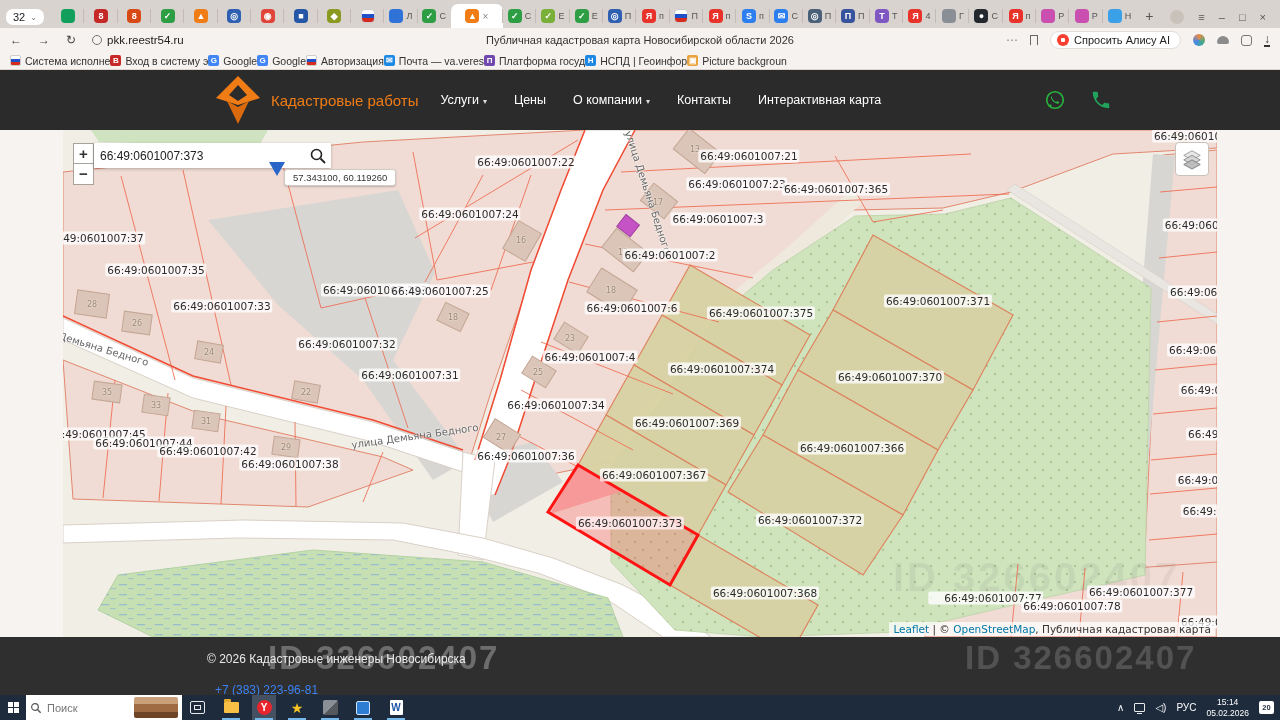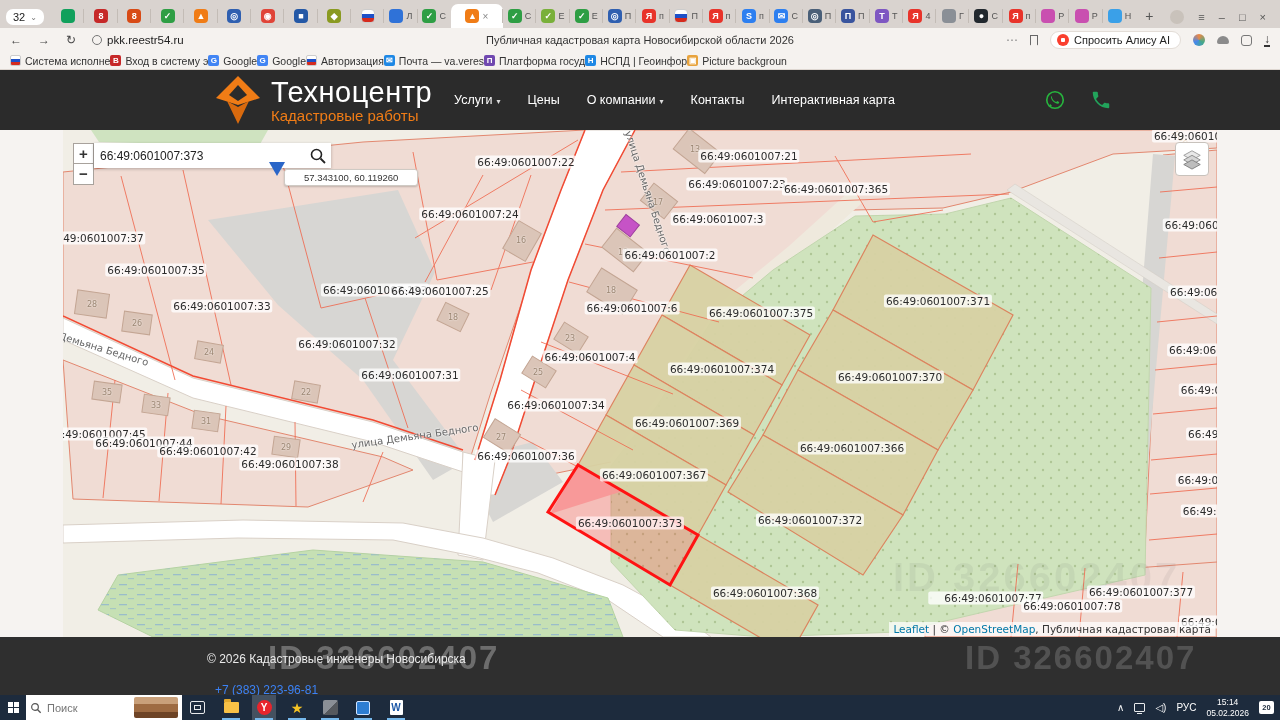--- a/index.html
+++ b/index.html
@@ -55,21 +55,21 @@
 .street{position:absolute;transform-origin:center;font:10px "DejaVu Sans",sans-serif;color:#666;white-space:nowrap;text-shadow:0 0 2px #fff,0 0 2px #fff;z-index:2}
 .street.orange{color:#b9742c}
 .bnum{position:absolute;transform:translate(-50%,-50%);font:8px "DejaVu Sans",sans-serif;color:#9c8672;text-shadow:0 0 2px #fff;z-index:2}
 .zoombtns{position:absolute;left:10px;top:13px;z-index:5}
 .zbtn{width:21px;height:21px;background:#fff;border:1px solid #a8a29c;color:#333;font-size:15px;text-align:center;line-height:19px;font-weight:bold}
 .zbtn+.zbtn{border-top:none}
 .searchbox{position:absolute;left:31px;top:13px;width:237px;height:25px;background:#fff;z-index:5;display:flex;align-items:center;box-shadow:0 1px 3px rgba(0,0,0,.25)}
 .searchbox input{flex:1;border:none;outline:none;font:12px "Liberation Sans",sans-serif;color:#222;padding:0 6px;min-width:0}
 .layersctl{position:absolute;left:1112px;top:12px;width:34px;height:34px;background:#fff;border:1px solid #c8c2bc;border-radius:4px;z-index:5;display:flex;align-items:center;justify-content:center}
 .marker{position:absolute;left:206px;top:32px;width:0;height:0;border-left:8px solid transparent;border-right:8px solid transparent;border-top:14px solid #2a66c8;z-index:6}
-.coordtip{position:absolute;left:221px;top:39px;background:#fff;border:1px solid #cfcac4;border-radius:3px;font:9.5px "Liberation Sans",sans-serif;color:#333;padding:2px 19px;z-index:6;white-space:nowrap;box-shadow:0 1px 2px rgba(0,0,0,.2)}
+.coordtip{position:absolute;left:221px;top:39px;background:#fff;border:1px solid #cfcac4;border-radius:3px;font:9.5px "Liberation Sans",sans-serif;color:#333;padding:2px 8px;z-index:6;white-space:nowrap;box-shadow:0 1px 2px rgba(0,0,0,.2)}
 .attrib{position:absolute;right:2px;bottom:1px;background:rgba(255,255,255,.72);font:10.5px "DejaVu Sans",sans-serif;color:#333;padding:1px 4px;z-index:6;white-space:nowrap}
 .attrib .lnk{color:#0078a8}
 .mapwm{position:absolute;left:830px;top:425px;font:bold 40px "Liberation Sans",sans-serif;color:#555;opacity:.08;letter-spacing:3px;z-index:1;white-space:nowrap}
 
 .sitefoot{position:absolute;left:0;top:637px;width:1280px;height:58px;background:#2f2f2f;overflow:hidden}
 .copy{position:absolute;left:207px;top:15px;font-size:12px;color:#eaeaea}
 .fphone{position:absolute;left:215px;top:46px;font-size:12px;color:#3b82f6}
 .wm{position:absolute;top:2px;font:bold 33px "Liberation Sans",sans-serif;color:#7d7d7d;opacity:.8;letter-spacing:2px}
 .wm.w1{left:268px}
 .wm.w2{left:965px;opacity:.45}
@@ -303,21 +303,20 @@
   </div>
 
 <div class="sitehead">
   <div class="logo">
     <svg class="logomark" viewBox="0 0 46 50">
       <polygon points="23,1 45,23 23,30 1,23" fill="#f07c16"></polygon>
       <polygon points="23,32 34,26 23,49 12,26" fill="#d96a0e"></polygon>
       <polygon points="23,10 32,20 23,26 14,20" fill="#2b2b2b"></polygon>
     </svg>
     <div class="logotext">
-      <div class="t1">Техноцентр</div>
       <div class="t2">Кадастровые работы</div>
     </div>
   </div>
   <div class="nav">
       <div class="navitem"><span>Услуги</span><span class="caret">▾</span></div>
       <div class="navitem"><span>Цены</span></div>
       <div class="navitem"><span>О компании</span><span class="caret">▾</span></div>
       <div class="navitem"><span>Контакты</span></div>
       <div class="navitem"><span>Интерактивная карта</span></div>
     </div>

